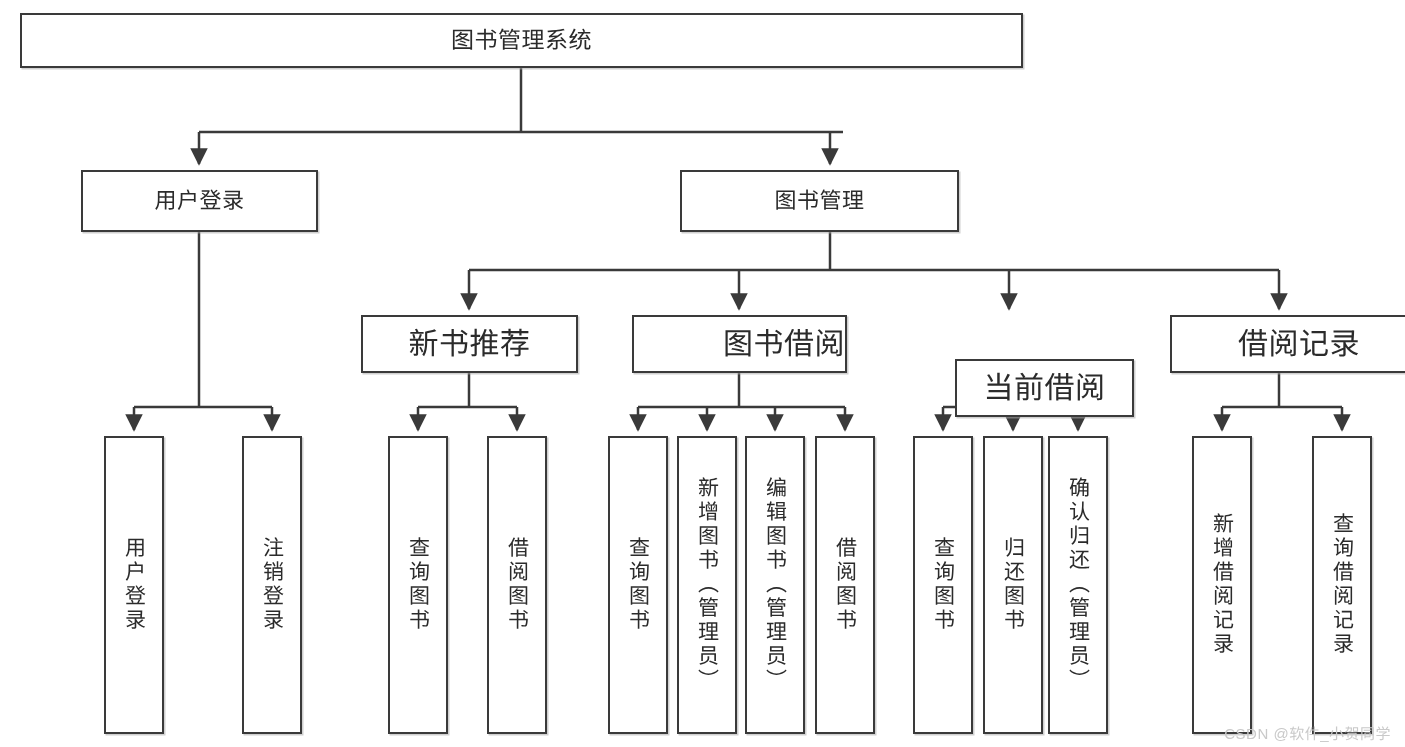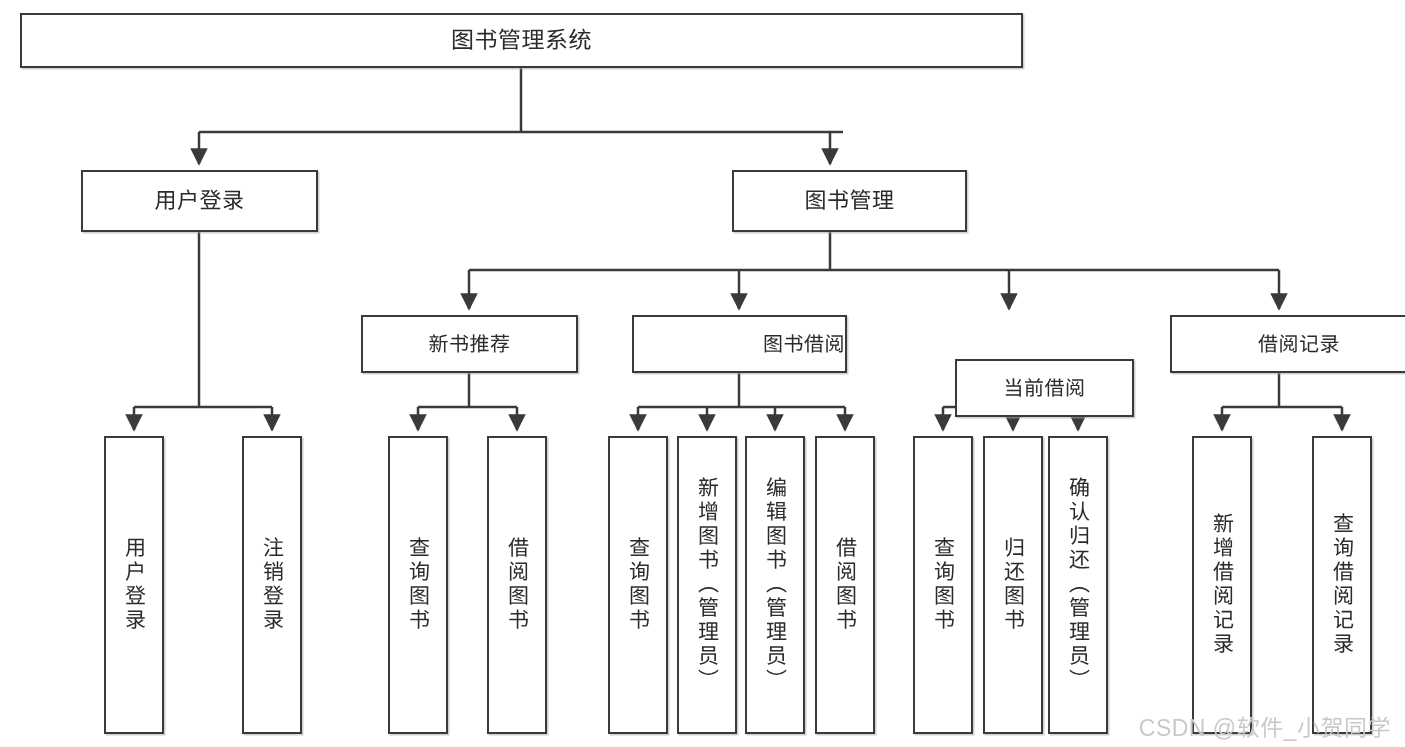--- a/index.html
+++ b/index.html
@@ -53,27 +53,27 @@
   .node.root .label {
     font-size: 23px;
   }
   
   .node.lvl1 {
     top: 170px;
     height: 62px;
   }
   .node.lvl1 .label { font-size: 22px; }
   .node.n-user-login  { left: 81px;  width: 237px; }
-  .node.n-book-manage { left: 732px; width: 235px; }
+  .node.n-book-manage { left: 680px; width: 279px; }
   
   .node.lvl2 {
     top: 315px;
     height: 58px;
   }
-  .node.lvl2 .label { font-size: 20px; }
+  .node.lvl2 .label { font-size: 30px; }
   .node.n-new-book  { left: 361px;  width: 217px; }
   .node.n-borrow    { left: 632px;  width: 215px; justify-content: flex-end; }
   .node.n-current   { left: 955px;  width: 179px; margin-top: 44px; }
   .node.n-record    { left: 1170px; width: 258px; }
   
   .node.leaf {
     top: 436px;
     height: 298px;
     width: 60px;
     border-width: 2.5px;
@@ -87,21 +87,21 @@
     font-size: 21px;
     line-height: 1.2;
     letter-spacing: 3px;
     max-height: 286px;
     overflow: visible;
   }
   .watermark {
     position: absolute;
     right: 14px;
     bottom: 4px;
-    font-size: 23px;
+    font-size: 15px;
     color: #c9c9c9;
     white-space: nowrap;
     letter-spacing: 0.5px;
     user-select: none;
   }
 </style>
 </head>
 <body>
 
 <div id="canvas">

